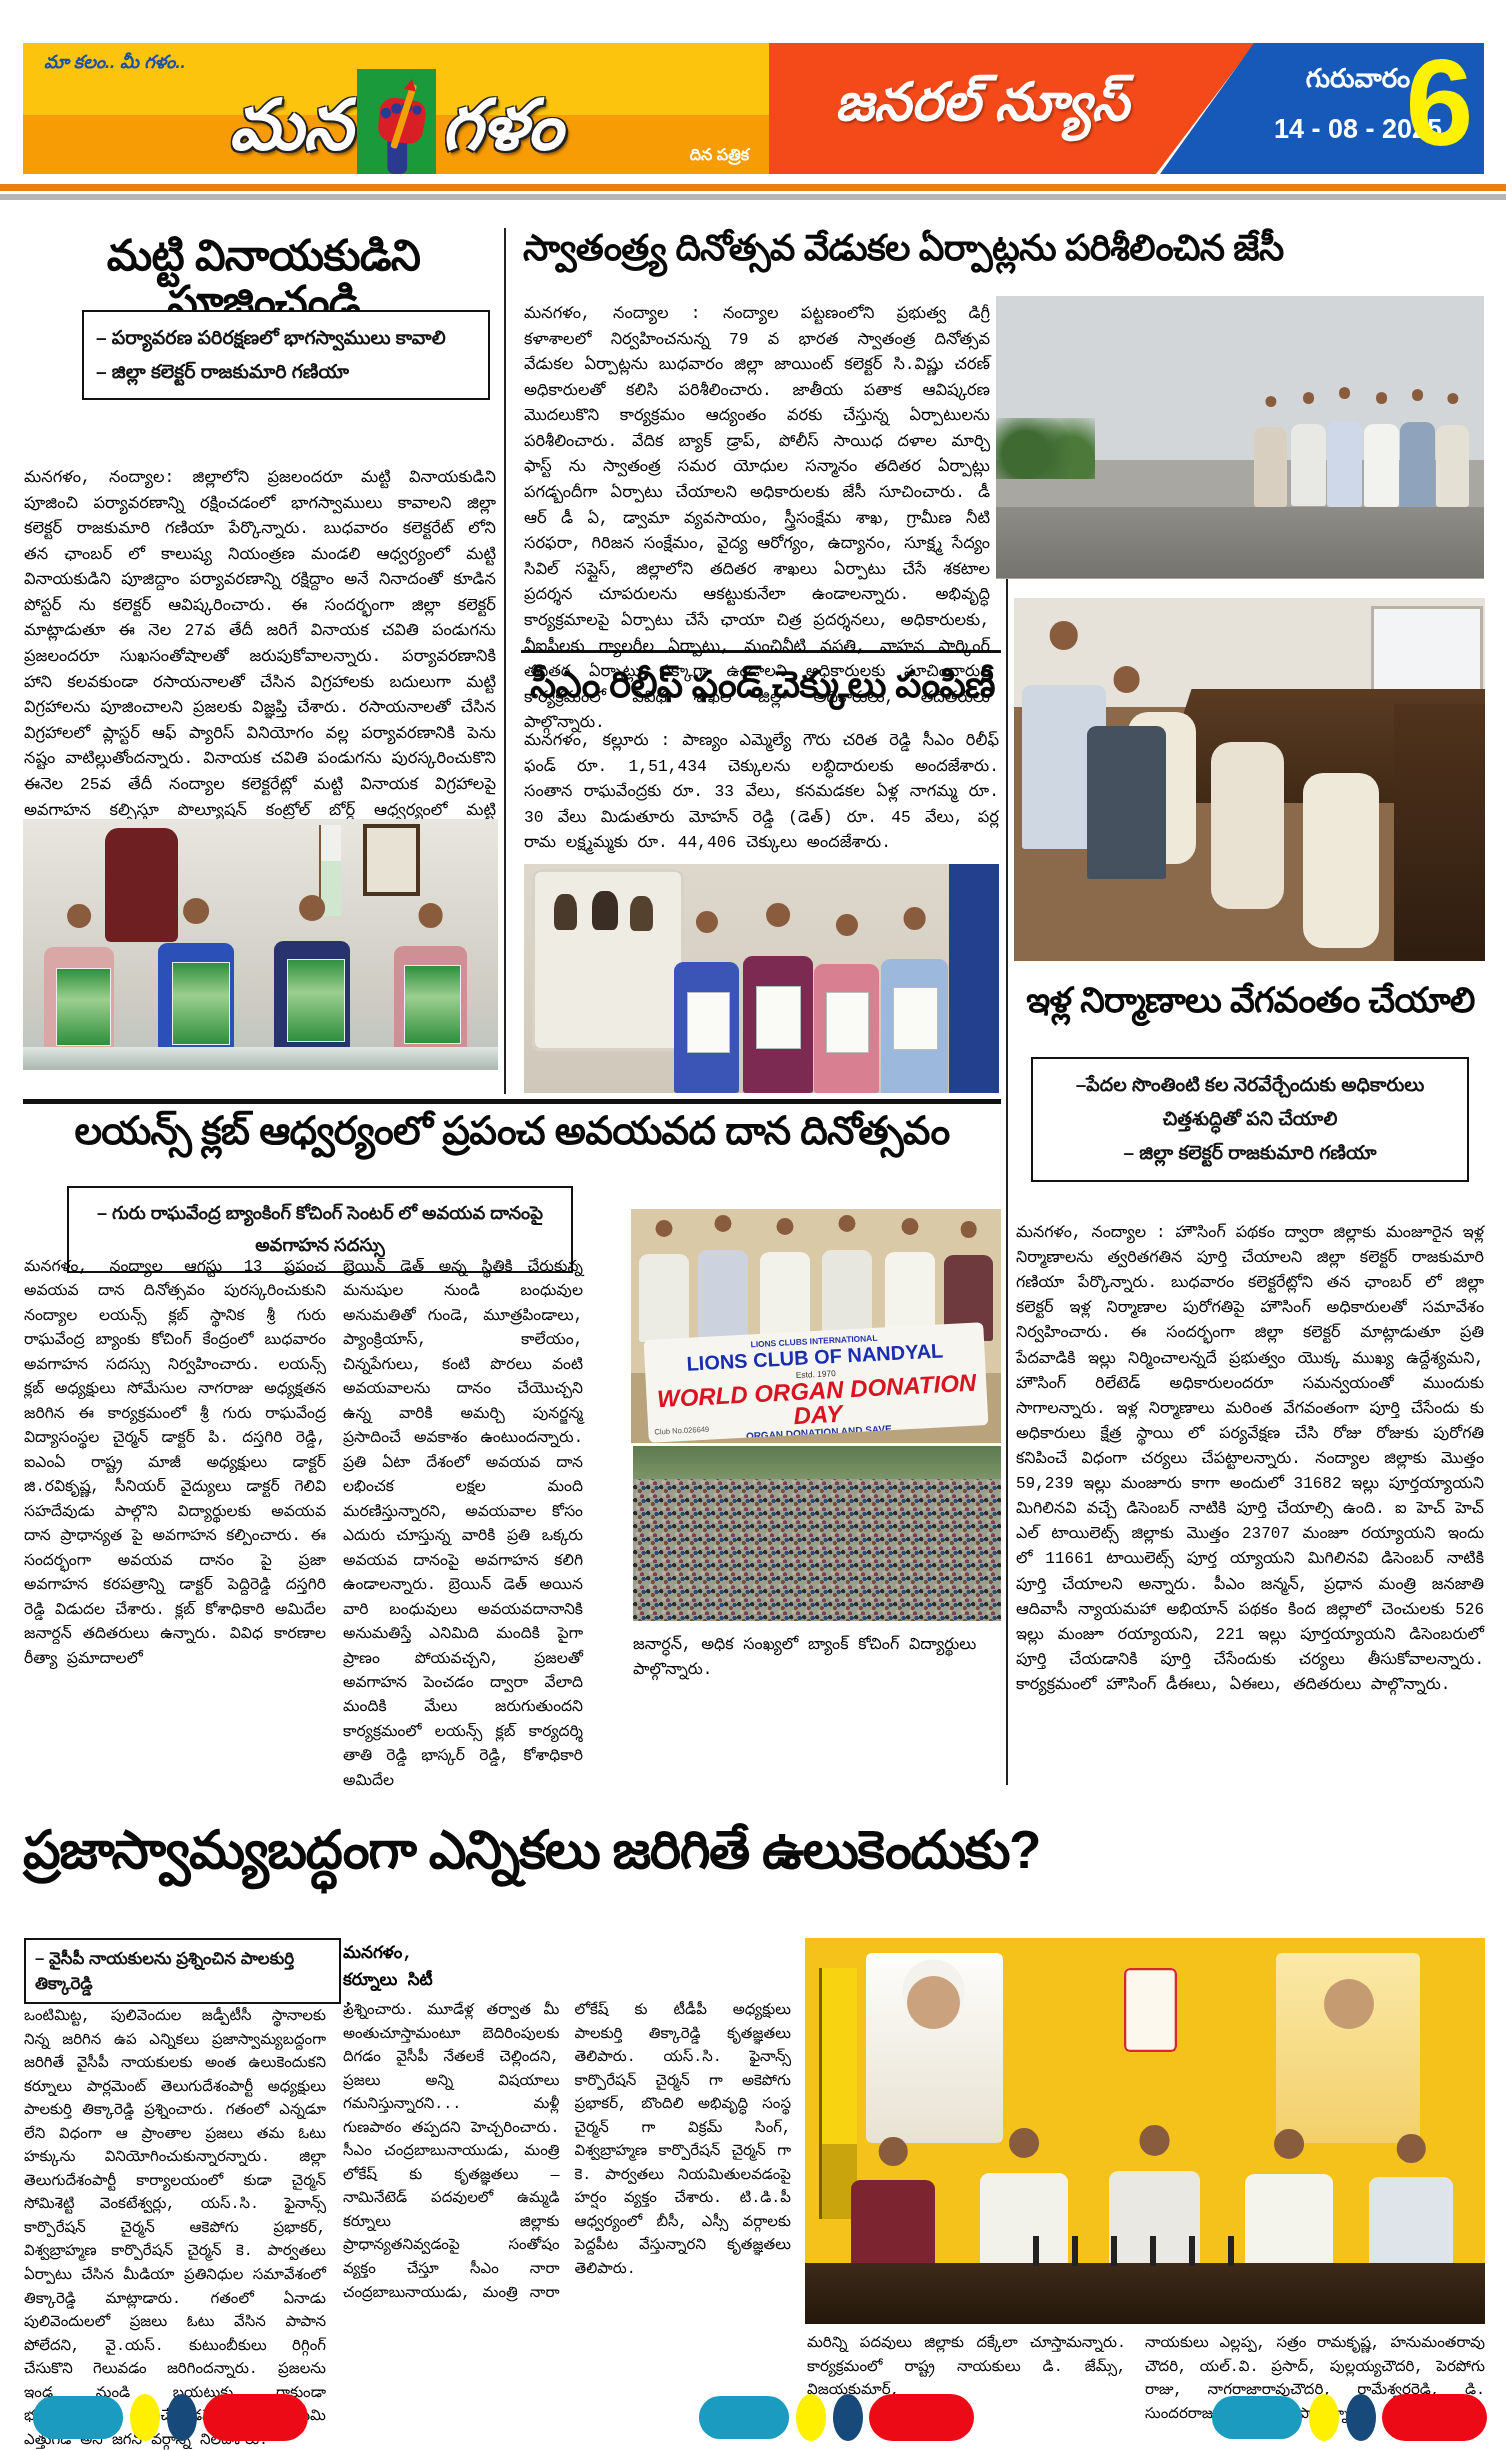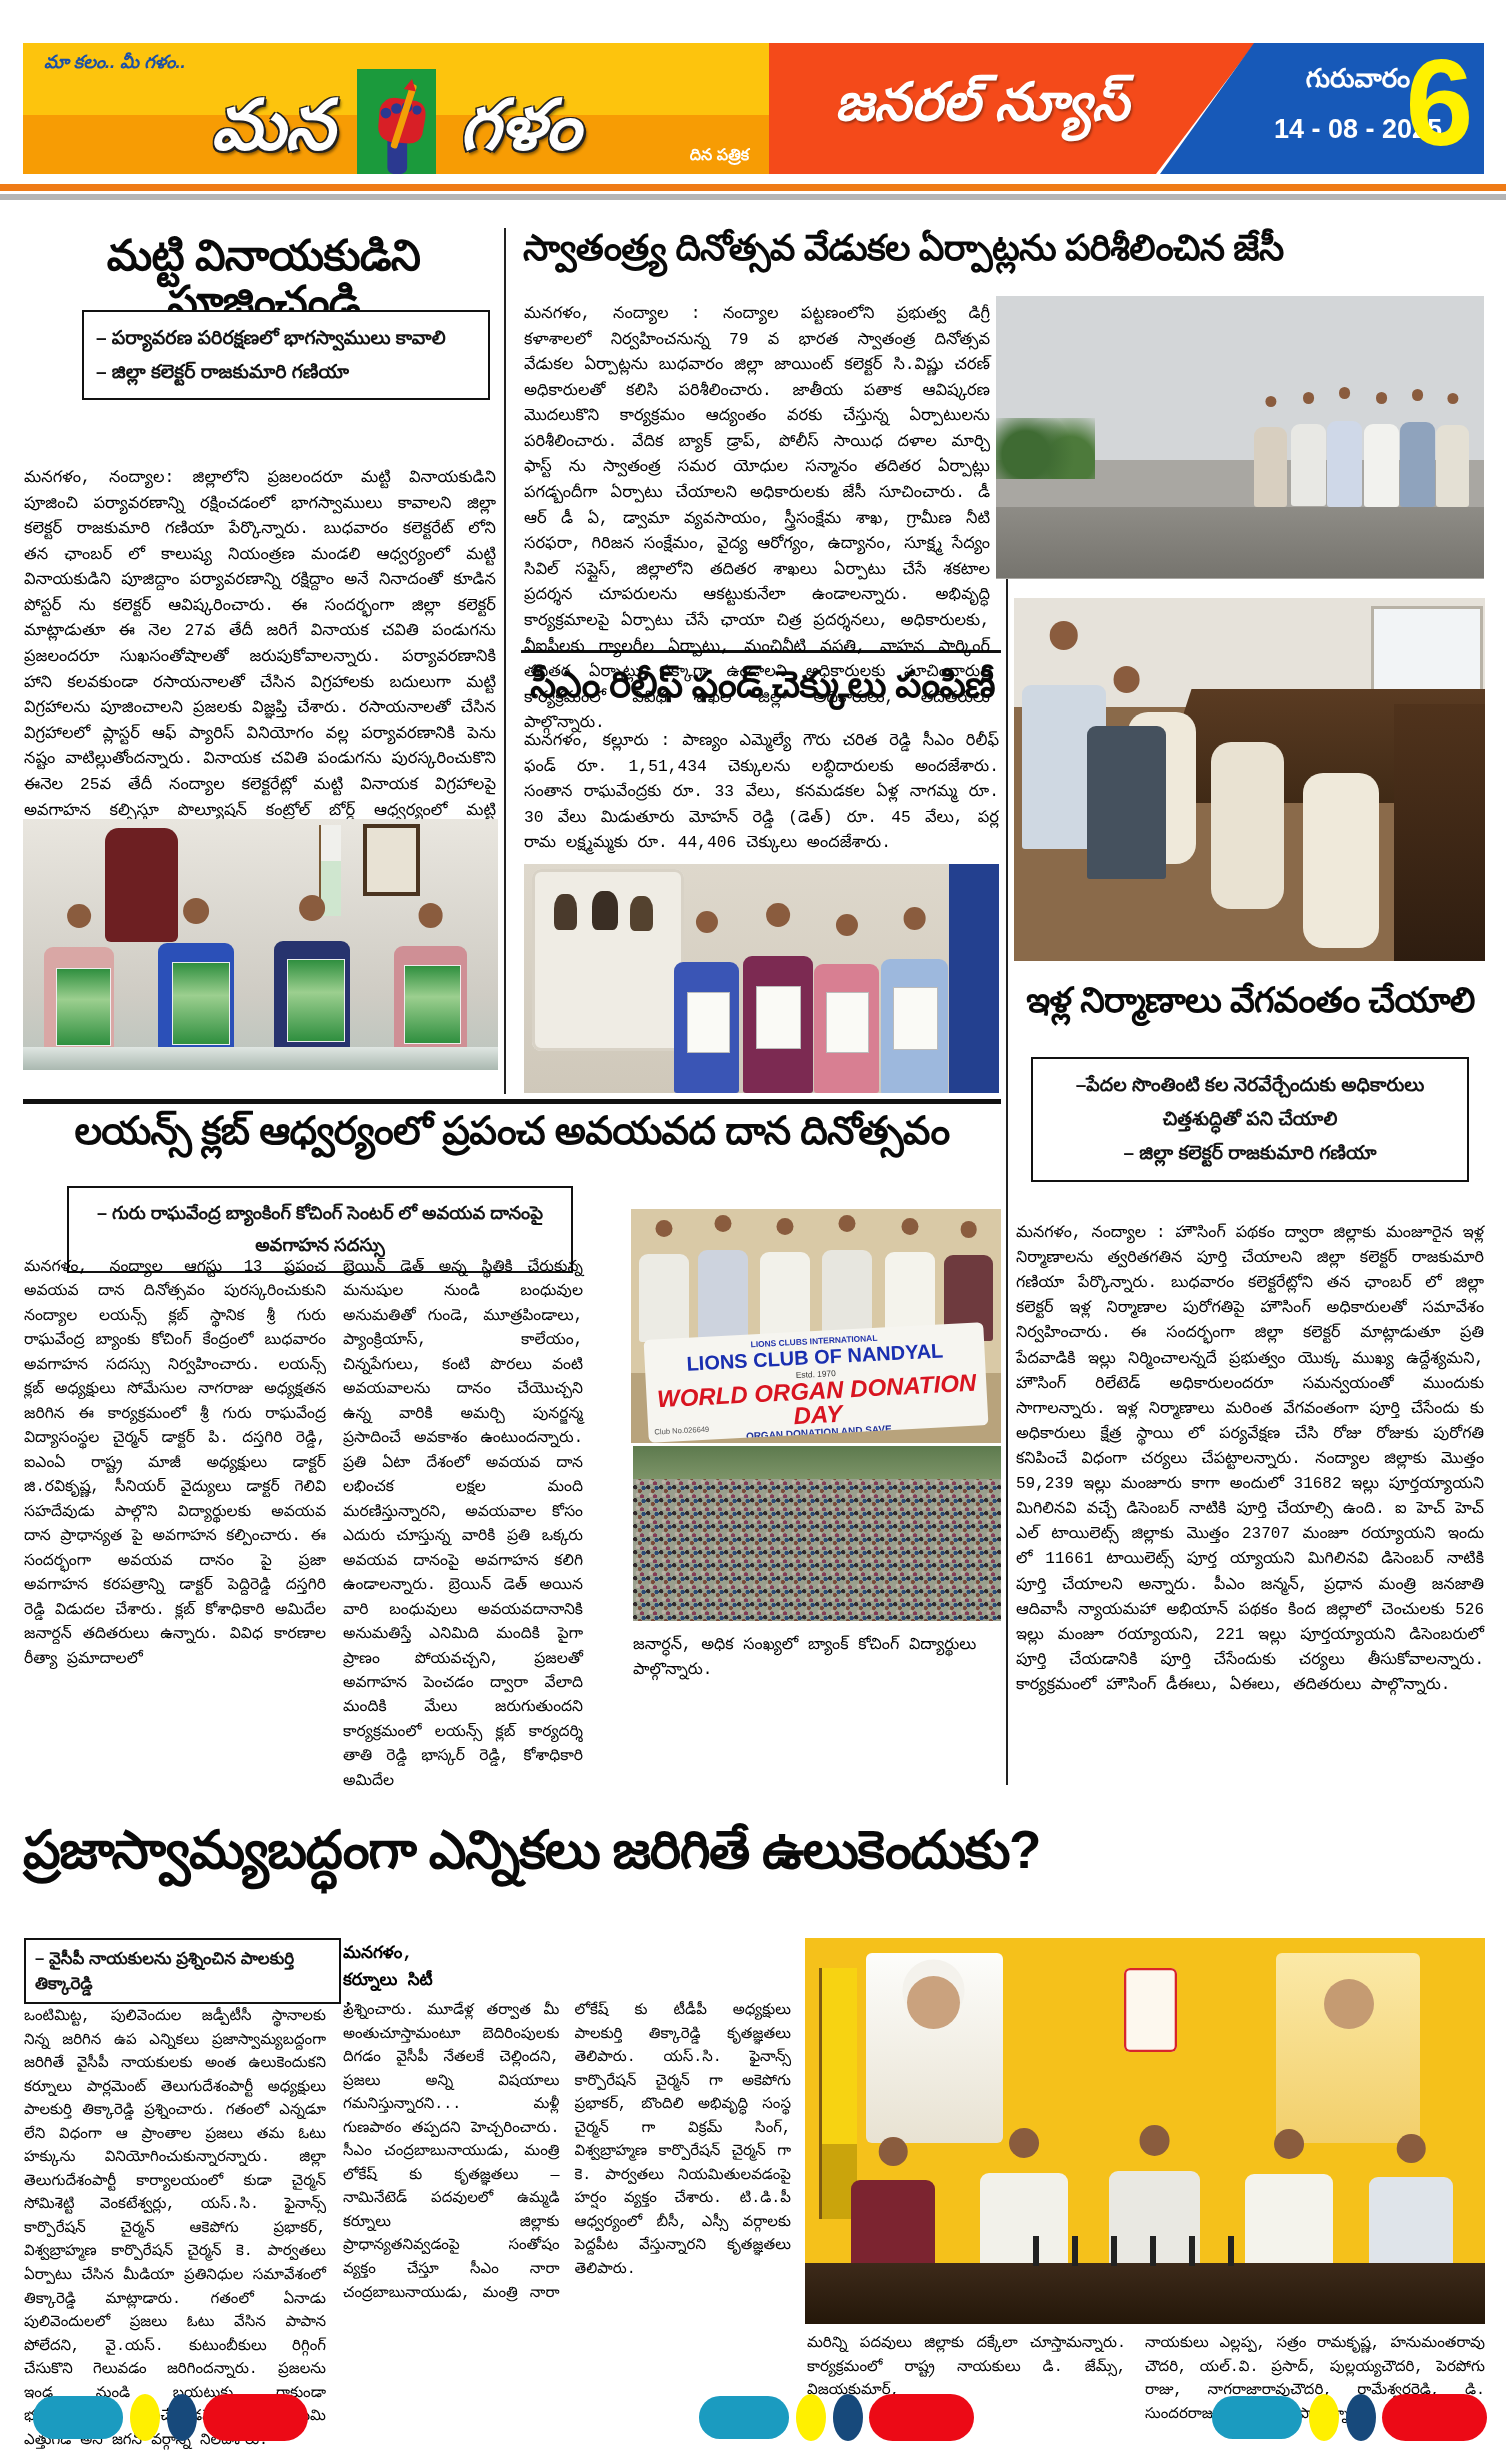--- a/index.html
+++ b/index.html
@@ -5,21 +5,21 @@
   html,body{margin:0;padding:0;background:#fff;}
   .page{position:relative;width:1507px;height:2450px;background:#ffffff;
         font-family:"Liberation Sans",sans-serif;color:#141414;overflow:hidden;}
   .abs{position:absolute;}
   
   .masthead{position:absolute;left:23px;top:43px;width:746px;height:131px;
     background:linear-gradient(#fdc40d 0 55%,#f79c04 55% 100%);overflow:hidden;}
   .tagline{position:absolute;left:21px;top:9px;font-size:18px;font-weight:700;
     color:#1b50a8;font-style:italic;}
   .mast-title{position:absolute;left:0;top:26px;width:100%;display:flex;align-items:center;
-    justify-content:center;gap:23px;}
+    justify-content:center;gap:5px;}
   .mast-word{font-size:70px;font-weight:800;font-style:italic;color:#fff;line-height:1;
     text-shadow:2.3px 2.3px 0 #222,-1.5px -1.5px 0 #222,1.5px -1.5px 0 #222,-1.5px 1.5px 0 #222,3px 3.8px 3px rgba(0,0,0,.45);}
   .fistbox{width:79px;height:111px;background:#1b9a3c;position:relative;flex:0 0 auto;}
   .mast-sub{position:absolute;right:20px;bottom:6px;font-size:16px;font-weight:700;color:#fff;}
   .banner-orange{position:absolute;left:769px;top:43px;width:486px;height:131px;background:#f44a1a;
     clip-path:polygon(0 0,100% 0,calc(100% - 99px) 100%,0 100%);
     display:flex;align-items:center;justify-content:center;}
   .banner-orange span{font-size:53px;font-weight:800;color:#fff;font-style:italic;
     transform:translateX(-30px);text-shadow:1.5px 2.3px 2.3px rgba(0,0,0,.35);}
   .banner-blue{position:absolute;left:1160px;top:43px;width:324px;height:131px;background:#1759b8;

